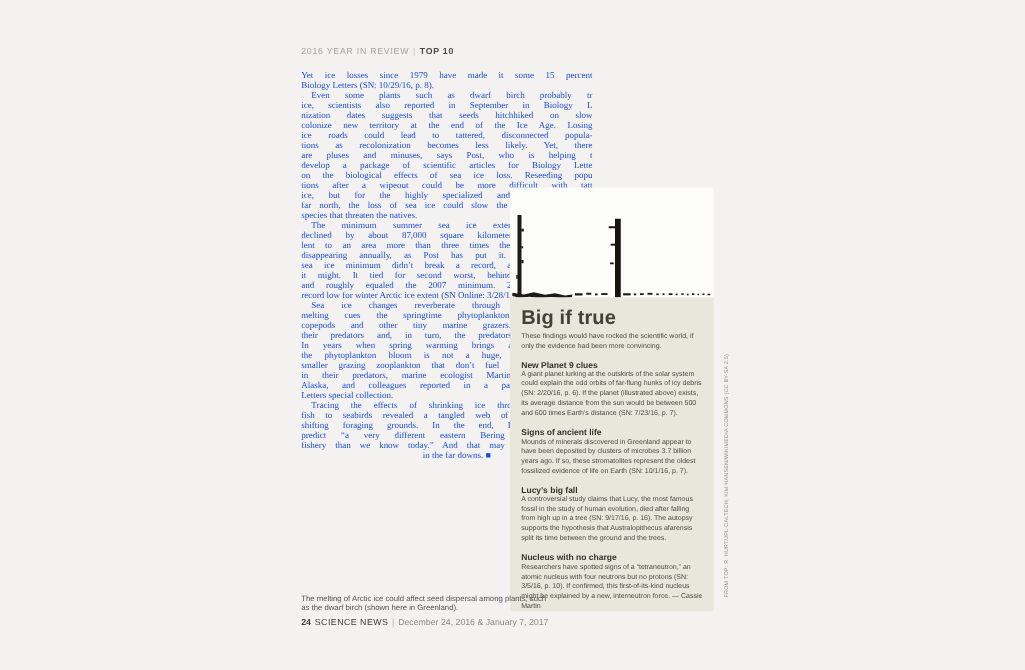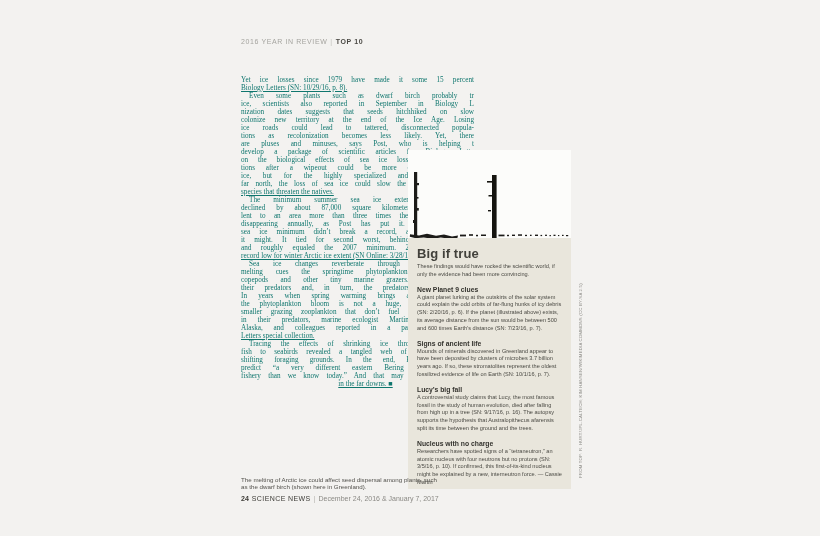--- a/index.html
+++ b/index.html
@@ -6,41 +6,41 @@
   .canvas {
     position:relative; width:820px; height:536px; overflow:hidden;
     background: var(--canvas-bg, #f3f2f0);
     font-family:"Liberation Sans", sans-serif;
   }
   
   .kicker { position:absolute; left:241px; top:38px; font-size:7px; letter-spacing:.6px; color:#a5a49f; white-space:nowrap; }
   .kicker .kdiv { color:#c2c1bc; margin:0 3px; }
   .kicker .topic { color:#4a4944; font-weight:bold; }
   
-  .article { position:absolute; left:241px; top:56px; font-family:"Liberation Serif", serif; color:#0f766e;margin-top:20px; }
+  .article { position:absolute; left:241px; top:56px; font-family:"Liberation Serif", serif; color:#1d4ed8; }
   .para { margin:0; }
   .para.group-a { width:233px; }
   .para.group-b { width:249px; }
   .tline {
     font-size:7.2px; line-height:8px; height:8px; overflow:hidden;
     text-align:justify; text-align-last:justify;
   }
-  .tline-last { text-align-last:left;text-decoration:underline; }
+  .tline-last { text-align-last:left; }
   .para.indent .tline:first-child { text-indent:8px; }
   .para-final .tline-last { text-align-last:center; }
   .stray { position:absolute; left:471px; top:171px; font-family:"Liberation Serif", serif; font-size:7.2px; color:#45443f; }
   
   .illus { position:absolute; left:408px; top:150px; width:163px; height:88px; background: var(--illustration-bg, #fcfcfa); }
   .illus svg { display:block; width:163px; height:88px; }
   
   .sidebar {
     position:absolute; left:408px; top:238px; width:163px; height:251px;
     background: var(--sidebar-bg, #e9e6dc); box-sizing:border-box; padding:8px 8px 8px 9px;
   }
-  .sb-title { margin:0; font-size:13px; font-weight:bold; color:#42413b; letter-spacing:.1px; }
+  .sb-title { margin:0; font-size:16px; font-weight:bold; color:#42413b; letter-spacing:.1px; }
   .sb-intro { margin:2px 0 0 0; font-size:5.6px; line-height:7.8px; color:#4b4a44; }
   .sb-entry { margin-top:7px; }
   .sb-head { margin:0; font-size:6.8px; font-weight:bold; color:#34332e; }
   .sb-body { margin:1px 0 0 0; font-size:5.6px; line-height:7.8px; color:#4b4a44; }
   
   .caption { position:absolute; left:241px; top:476px; width:252px; font-size:6.2px; color:#52514c; }
   .caption .tline { font-family:"Liberation Sans", sans-serif; font-size:6.2px; line-height:7.2px; height:7.2px; text-align:left; text-align-last:left; }
   .footer { position:absolute; left:241px; top:495px; font-size:7px; color:#3c3b36; white-space:nowrap; }
   .footer .pg { font-weight:bold; margin-right:3px; }
   .footer .mag { letter-spacing:.4px; }

